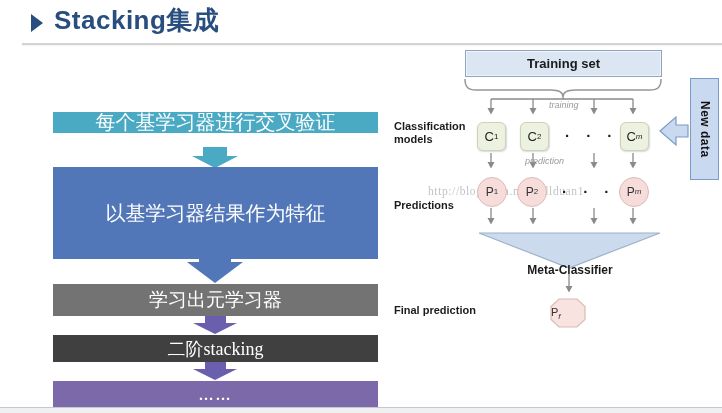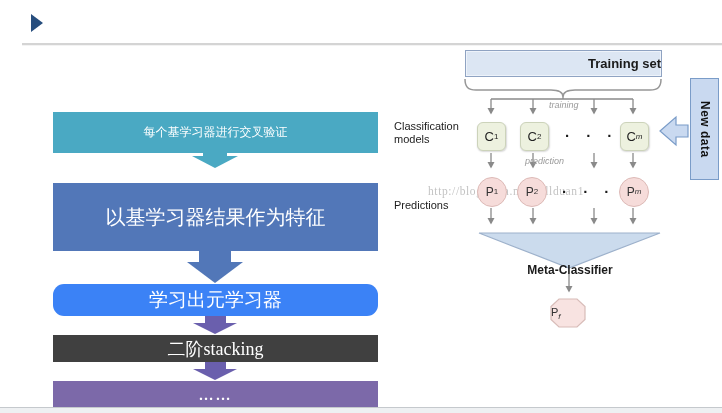--- a/index.html
+++ b/index.html
@@ -9,22 +9,22 @@
   
   .bullet{position:absolute;left:31px;top:14px;width:0;height:0;
           border-left:12px solid #274e7e;border-top:9px solid transparent;border-bottom:9px solid transparent;}
   .title{position:absolute;left:54px;top:3px;margin:0;font-size:26px;font-weight:bold;color:#274e7e;letter-spacing:0.5px;}
   .title-rule{position:absolute;left:22px;right:0;top:43px;height:2px;background:#d4d4d4;border-bottom:1px solid #f3f3f3;}
 
   
   .flow-box{position:absolute;left:53px;width:325px;display:flex;flex-direction:column;
             align-items:center;justify-content:center;color:#fff;
             font-family:"Liberation Serif","DejaVu Serif",serif;text-align:center;}
-  .fb1{top:112px;height:41px;font-size:12px;}
-  .fb2{top:167px;height:68px;font-size:20px;line-height:1.4;margin-top:16px;}
+  .fb1{top:112px;height:21px;font-size:20px;}
+  .fb2{top:167px;height:92px;font-size:20px;line-height:1.4;}
   .fb3{top:284px;height:32px;font-size:19px;}
   .fb4{top:335px;height:27px;font-size:18px;}
   .fb5{top:381px;height:28px;font-size:15px;font-weight:bold;letter-spacing:2px;}
 
   .flow-arrow{position:absolute;display:flex;flex-direction:column;align-items:center;}
   .flow-arrow .stem{background:currentColor;}
   .flow-arrow .head{width:0;height:0;border-style:solid;
                     border-color:currentColor transparent transparent transparent;}
   .a1{left:192px;top:147px;} .a1 .stem{width:24px;height:9px;} .a1 .head{border-width:12px 23px 0 23px;}
   .a2{left:187px;top:243px;} .a2 .stem{width:32px;height:19px;} .a2 .head{border-width:21px 28px 0 28px;}
@@ -32,23 +32,23 @@
   .a3 .stem,.a4 .stem{width:21px;height:7px;} .a3 .head,.a4 .head{border-width:11px 22px 0 22px;}
 
   .bottom-strip{position:absolute;left:0;right:0;top:407px;height:6px;background:#eef0f2;border-top:1px solid #c5c9cd;}
 
   
   .svg-layer{position:absolute;left:0;top:0;pointer-events:none;}
   .wm{position:absolute;left:428px;top:185px;width:250px;font-family:"Liberation Serif","DejaVu Serif",serif;
       font-size:11.5px;color:#c3c3c3;letter-spacing:0.6px;white-space:nowrap;}
 
   .ts-box{position:absolute;left:465px;top:50px;width:195px;height:25px;background:#dce6f3;
-          border:1px solid #8fa3c2;box-shadow:0 0 0 1px #eef3fa inset;display:flex;align-items:center;justify-content:flex-end;
+          border:1px solid #8fa3c2;box-shadow:0 0 0 1px #eef3fa inset;display:flex;align-items:center;justify-content:center;
           font-size:13px;font-weight:bold;color:#1a1a1a;}
-  .side-label{position:absolute;font-size:11px;font-weight:400;color:#1c1c1c;line-height:1.2;}
+  .side-label{position:absolute;font-size:11px;font-weight:700;color:#1c1c1c;line-height:1.2;}
   .lbl-class{left:394px;top:120px;width:74px;}
   .lbl-pred{left:394px;top:199px;width:90px;}
   .lbl-final{left:394px;top:304px;width:95px;}
   .conn-label{position:absolute;font-size:9px;color:#9a9a9a;font-style:italic;}
   .lbl-training{left:549px;top:100px;}
   .lbl-prediction{left:525px;top:156px;}
 
   .cbox{position:absolute;top:122px;width:27px;height:27px;background:#edf1df;border:1px solid #ccd3ba;
         border-radius:6px;display:flex;align-items:center;justify-content:center;
         font-size:13px;color:#222;box-shadow:0.5px 1px 1.5px rgba(0,0,0,0.15);}
@@ -65,39 +65,40 @@
   .newdata-box{position:absolute;left:690px;top:78px;width:27px;height:100px;background:#c9d9f0;
                border:1px solid #7a9cc8;display:flex;align-items:center;justify-content:center;
                writing-mode:vertical-rl;font-size:12px;font-weight:bold;color:#111;letter-spacing:0.5px;}
 </style>
 </head>
 <body>
 
 <div id="slide">
 
   <div class="bullet"></div>
+  <h1 class="title">Stacking集成</h1>
   <div class="title-rule"></div>
 
   <div class="flow-box fb1" style="background-color: rgb(74, 169, 195);">
     <span>每个基学习器进行交叉验证</span>
   </div>
   <div class="flow-arrow a1" style="color: rgb(74, 169, 195);">
     <div class="stem"></div>
       <div class="head"></div>
   </div>
 
   <div class="flow-box fb2" style="background-color: rgb(82, 119, 184);">
     <span>以基学习器结果作为特征</span>
   </div>
   <div class="flow-arrow a2" style="color: rgb(82, 119, 184);">
     <div class="stem"></div>
       <div class="head"></div>
   </div>
 
-  <div class="flow-box fb3" style="background-color: #3b82f6; border-radius: 11px;">
+  <div class="flow-box fb3" style="background-color: #737373;">
     <span>学习出元学习器</span>
   </div>
   <div class="flow-arrow a3" style="color: rgb(106, 95, 173);">
     <div class="stem"></div>
       <div class="head"></div>
   </div>
 
   <div class="flow-box fb4" style="background-color: #404040;">
     <span>二阶stacking</span>
   </div>
@@ -151,20 +152,21 @@
 
   <div class="ts-box">
     <span>Training set</span>
   </div>
 
   <div class="conn-label lbl-training">training</div>
   <div class="conn-label lbl-prediction">prediction</div>
 
   <div class="side-label lbl-class">Classification models</div>
   <div class="side-label lbl-pred">Predictions</div>
+  <div class="side-label lbl-final">Final prediction</div>
 
   <div class="cbox" style="left:477px">
     <span>C</span>
       <sub>1</sub>
   </div>
   <div class="cbox" style="left:520px">
     <span>C</span>
       <sub>2</sub>
   </div>
   <div class="dots dots-c">· · ·</div>

